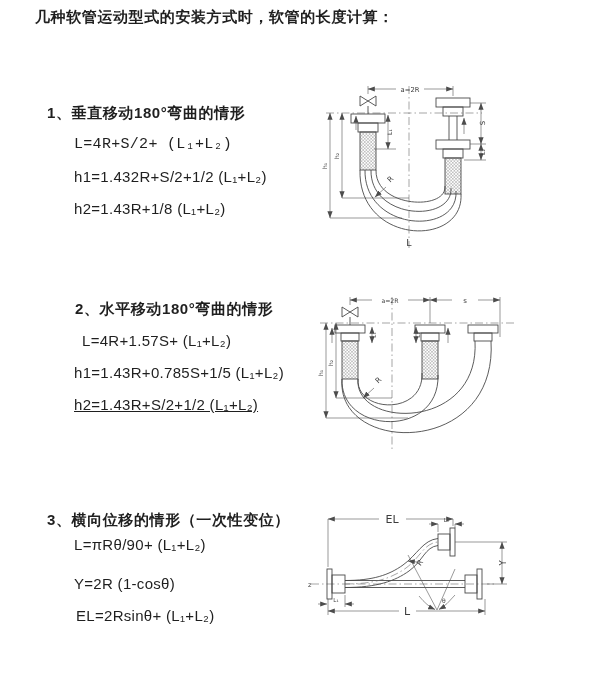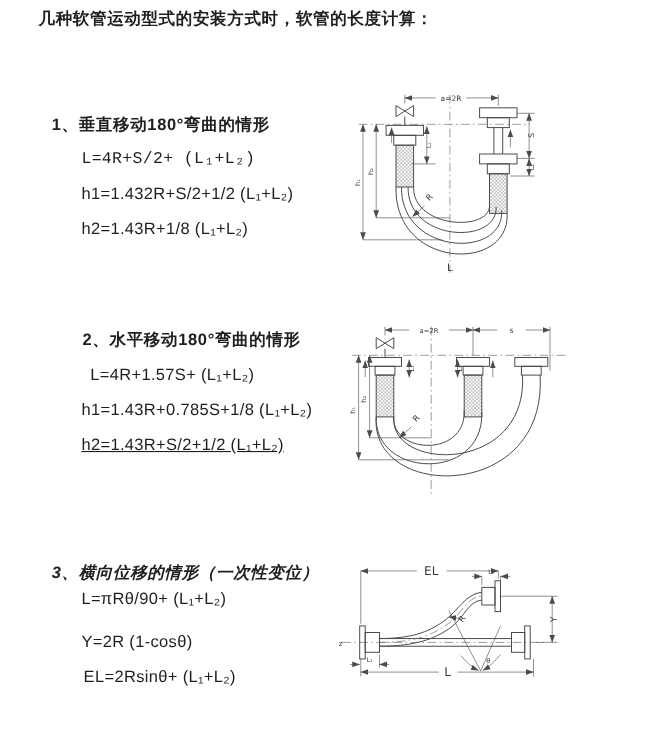--- a/index.html
+++ b/index.html
@@ -25,24 +25,24 @@
 
 <div class="abs title" style="left:35px;top:8px;">几种软管运动型式的安装方式时，软管的长度计算：</div>
 
 <div class="abs sec-heading" style="left:47px;top:104px;">1、垂直移动180°弯曲的情形</div>
 <div class="abs formula" style="left:74px;top:136px;font-family:Liberation Mono, monospace;">L=4R+S/2+ (L₁+L₂)</div>
 <div class="abs formula" style="left:74px;top:168px;">h1=1.432R+S/2+1/2 (L₁+L₂)</div>
 <div class="abs formula" style="left:74px;top:200px;">h2=1.43R+1/8 (L₁+L₂)</div>
 
 <div class="abs sec-heading" style="left:47px;top:300px;margin-left:28px;">2、水平移动180°弯曲的情形</div>
 <div class="abs formula" style="left:82px;top:332px;">L=4R+1.57S+ (L₁+L₂)</div>
-<div class="abs formula" style="left:74px;top:364px;">h1=1.43R+0.785S+1/8 (L₁+L₂)</div>
+<div class="abs formula" style="left:74px;top:364px;">h1=1.43R+0.785S+1/5 (L₁+L₂)</div>
 <div class="abs formula" style="left:74px;top:396px;text-decoration:underline;">h2=1.43R+S/2+1/2 (L₁+L₂)</div>
 
-<div class="abs sec-heading" style="left:47px;top:511px;font-style:italic;">3、横向位移的情形（一次性变位）</div>
+<div class="abs sec-heading" style="left:47px;top:511px;">3、横向位移的情形（一次性变位）</div>
 <div class="abs formula" style="left:74px;top:536px;">L=πRθ/90+ (L₁+L₂)</div>
 <div class="abs formula" style="left:74px;top:575px;">Y=2R (1-cosθ)</div>
 <div class="abs formula" style="left:76px;top:607px;">EL=2Rsinθ+ (L₁+L₂)</div>
 
 <figure class="abs" style="left:312px;top:70px;">
 <svg width="258" height="200" viewBox="0 0 258 200">
   <defs>
     <marker id="ar1" markerWidth="8" markerHeight="8" refX="6.8" refY="3" orient="auto-start-reverse" markerUnits="userSpaceOnUse">
       <path d="M0,0.4 L7,3 L0,5.6 Z" fill="#4c4c4c"></path>
     </marker>

